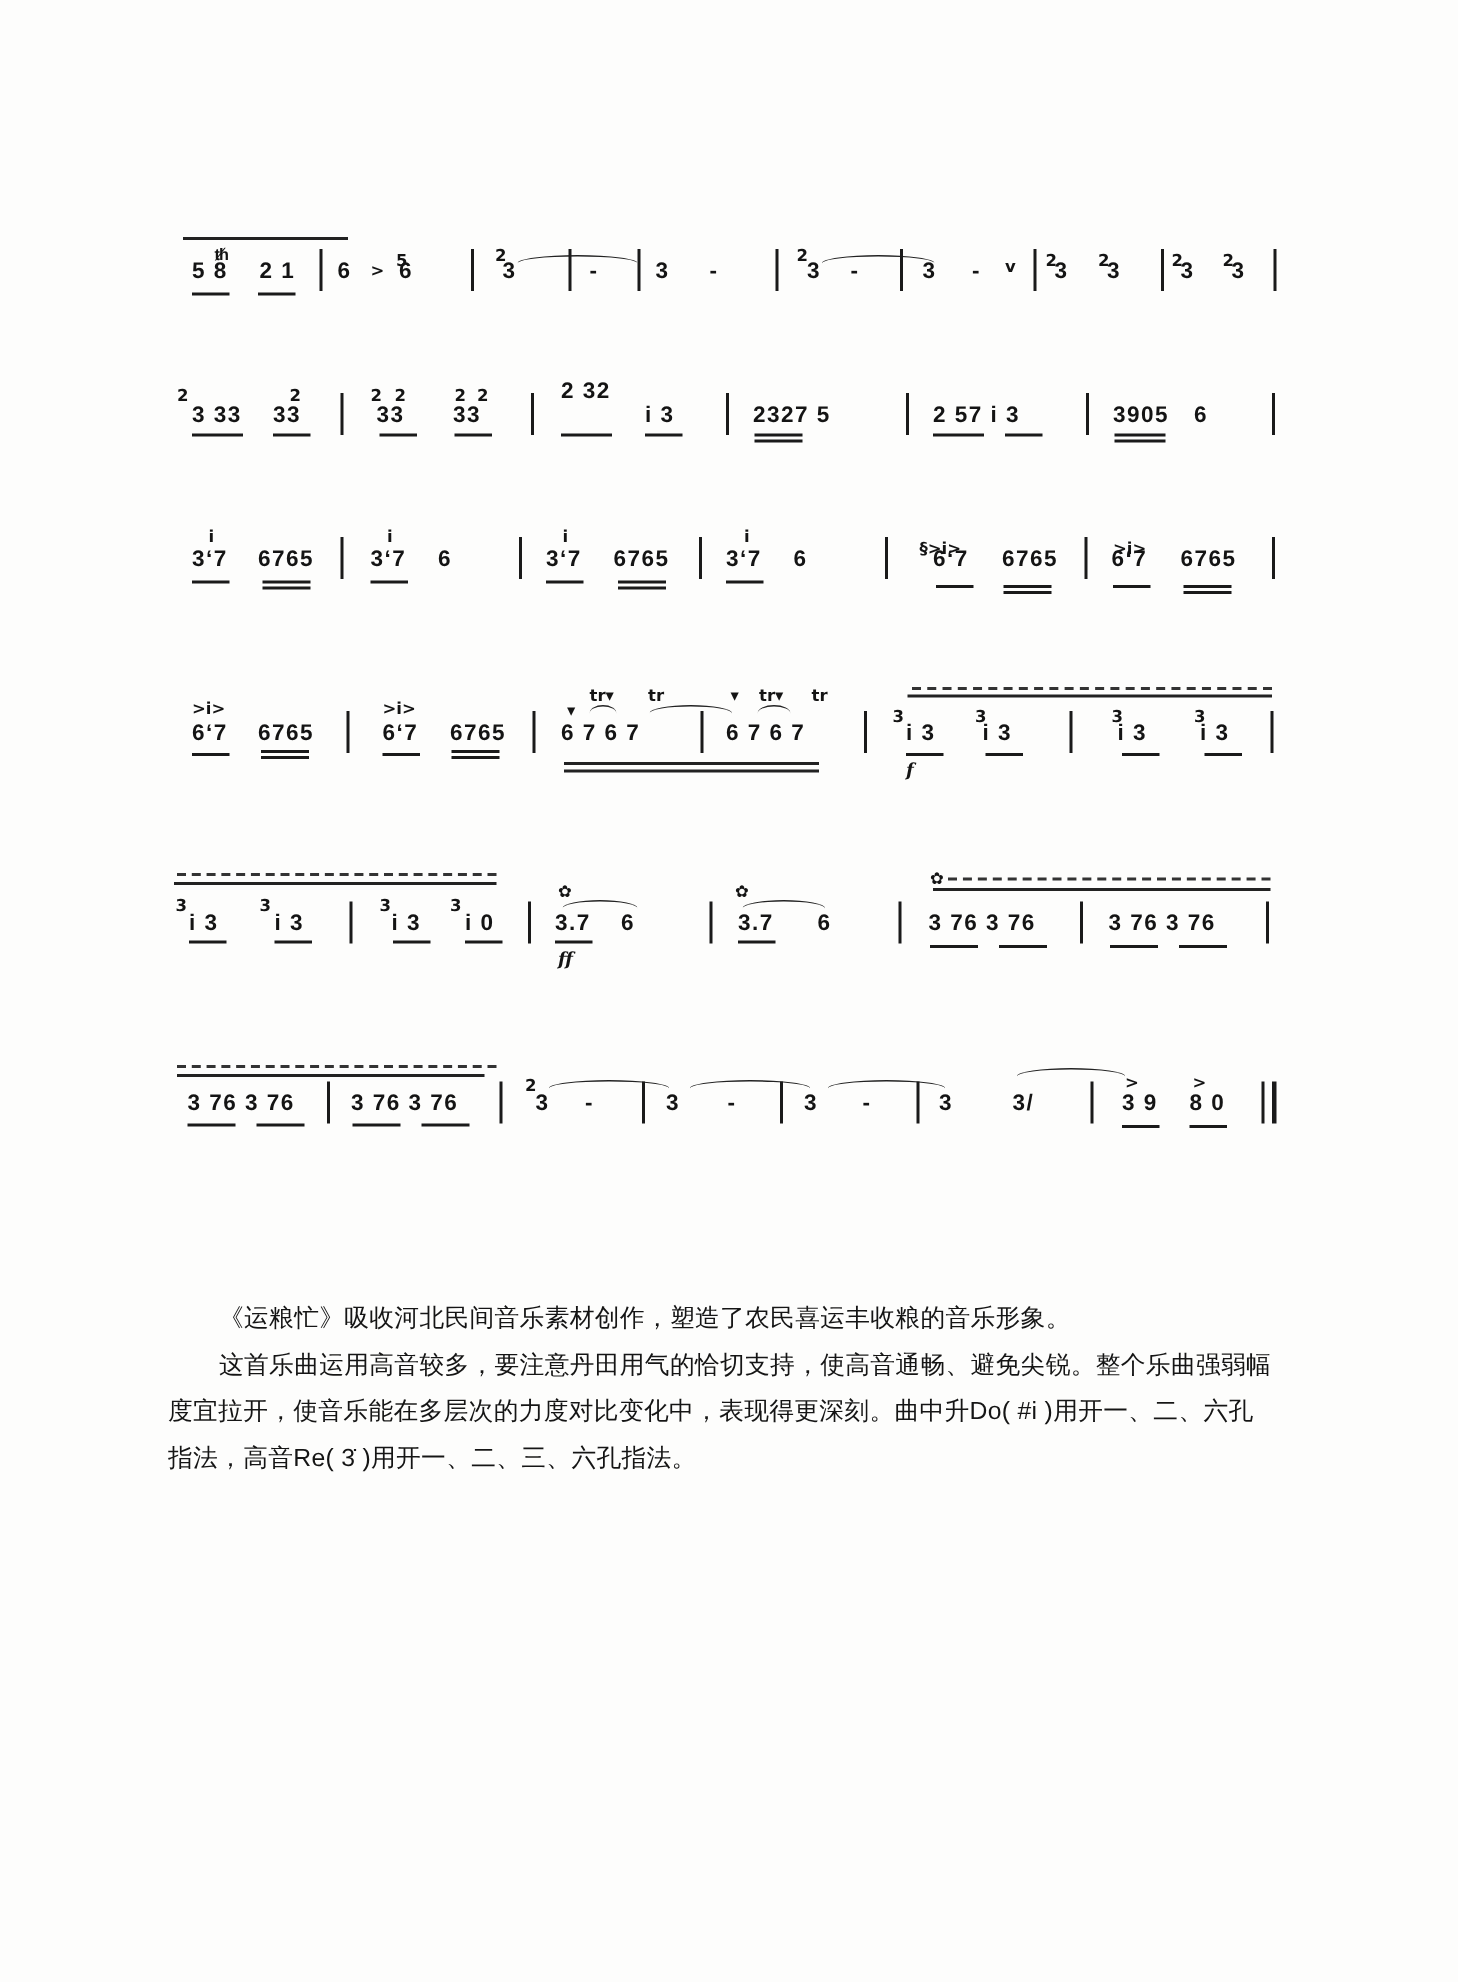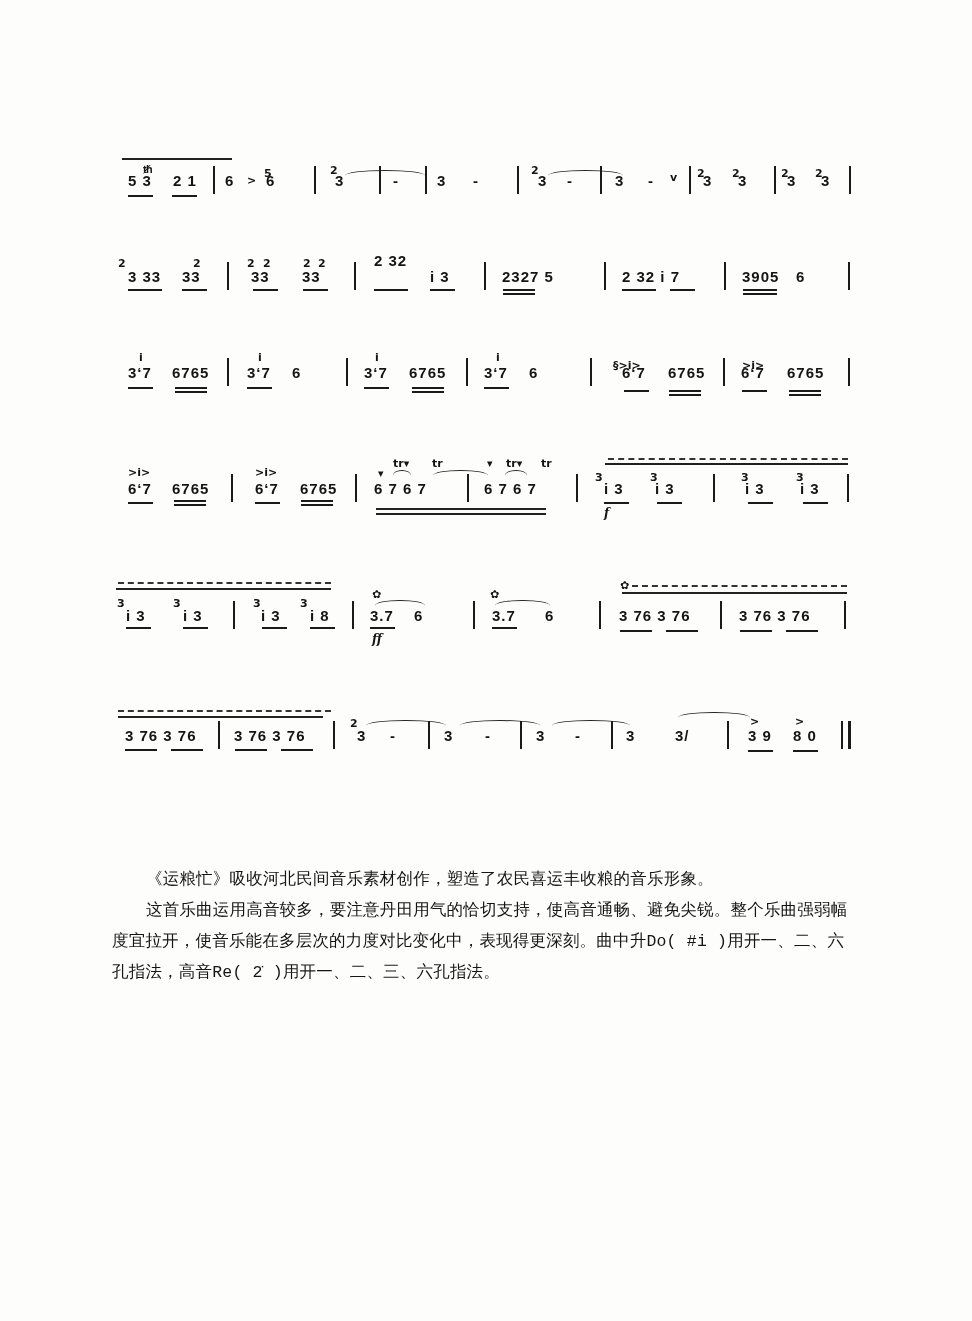--- a/index.html
+++ b/index.html
@@ -11,21 +11,21 @@
   .bar{position:absolute;width:2px;height:28px;background:#1a1a1a;}
   .bar.double{width:5px;border-left:2px solid #1a1a1a;border-right:3px solid #1a1a1a;background:transparent;}
   .ul{position:absolute;height:2px;background:#1a1a1a;}
   .ul2{position:absolute;height:4px;border-top:2px solid #1a1a1a;border-bottom:2px solid #1a1a1a;box-sizing:border-box;height:6px;}
   .slur{position:absolute;height:10px;border-top:1.5px solid #222;border-radius:50% 50% 0 0;}
   .line{position:absolute;height:1.5px;background:#222;}
   .dash{position:absolute;height:0;border-top:2px dashed #333;}
   .mark{position:absolute;font-size:11px;font-weight:bold;line-height:12px;white-space:pre;}
   .dyn{position:absolute;font-style:italic;font-weight:bold;font-size:12px;font-family:"DejaVu Serif",serif;}
   .text{position:absolute;left:112px;width:736px;font-size:16.5px;line-height:31px;
-        font-family:Liberation Mono, monospace;color:#151515;letter-spacing:0.2px;}
+        font-family:Liberation Sans, sans-serif;color:#151515;letter-spacing:0.2px;}
   .p{margin:0;}
   .p.indent{text-indent:34px;}
 </style>
 </head>
 <body>
 
 <div class="page">
 
   <div>
 
@@ -98,21 +98,21 @@
     <div class="ul" style="left:281px;top:749px;width:32px;"></div>
     <div class="slur" style="left:366px;top:720px;width:80px;"></div>
     <div class="slur" style="left:460px;top:720px;width:80px;"></div>
     <div class="slur" style="left:552px;top:720px;width:78px;"></div>
     <div class="slur" style="left:678px;top:712px;width:72px;"></div>
     <div class="ul" style="left:748px;top:750px;width:25px;"></div>
     <div class="ul" style="left:793px;top:750px;width:25px;"></div>
   </div>
 
   <div id="score">
-      <div class="tok" style="left: 128px; top: 172px;">5 3</div>
+      <div class="tok" style="left: 128px; top: 172px;">5 8</div>
       <div class="tok" style="left: 173px; top: 172px;">2 1</div>
       <div class="tok" style="left: 225px; top: 172px;">6</div>
       <div class="tok" style="left: 266px; top: 172px;">6</div>
       <div class="tok" style="left: 335px; top: 172px;">3</div>
       <div class="tok" style="left: 393px; top: 172px;">-</div>
       <div class="tok" style="left: 437px; top: 172px;">3</div>
       <div class="tok" style="left: 473px; top: 172px;">-</div>
       <div class="tok" style="left: 538px; top: 172px;">3</div>
       <div class="tok" style="left: 567px; top: 172px;">-</div>
       <div class="tok" style="left: 615px; top: 172px;">3</div>
@@ -140,21 +140,21 @@
       <div class="bar" style="left: 689px; top: 166px;"></div>
       <div class="bar" style="left: 774px; top: 166px;"></div>
       <div class="bar" style="left: 849px; top: 166px;"></div>
       <div class="tok" style="left: 128px; top: 268px;">3 33</div>
       <div class="tok" style="left: 182px; top: 268px;">33</div>
       <div class="tok" style="left: 251px; top: 268px;">33</div>
       <div class="tok" style="left: 302px; top: 268px;">33</div>
       <div class="tok" style="left: 374px; top: 252px;">2 32</div>
       <div class="tok" style="left: 430px; top: 268px;">i 3</div>
       <div class="tok" style="left: 502px; top: 268px;">2327 5</div>
-      <div class="tok" style="left: 622px; top: 268px;">2 32 i 7</div>
+      <div class="tok" style="left: 622px; top: 268px;">2 57 i 3</div>
       <div class="tok" style="left: 742px; top: 268px;">3905</div>
       <div class="tok" style="left: 796px; top: 268px;">6</div>
       <div class="mark" style="left: 118px; top: 258px;">2</div>
       <div class="mark" style="left: 193px; top: 258px;">2</div>
       <div class="mark" style="left: 247px; top: 258px;">2</div>
       <div class="mark" style="left: 263px; top: 258px;">2</div>
       <div class="mark" style="left: 303px; top: 258px;">2</div>
       <div class="mark" style="left: 318px; top: 258px;">2</div>
       <div class="bar" style="left: 227px; top: 262px;"></div>
       <div class="bar" style="left: 354px; top: 262px;"></div>
@@ -211,21 +211,21 @@
       <div class="dyn" style="left: 604px; top: 506px;">f</div>
       <div class="bar" style="left: 231px; top: 474px;"></div>
       <div class="bar" style="left: 355px; top: 474px;"></div>
       <div class="bar" style="left: 467px; top: 474px;"></div>
       <div class="bar" style="left: 576px; top: 474px;"></div>
       <div class="bar" style="left: 713px; top: 474px;"></div>
       <div class="bar" style="left: 847px; top: 474px;"></div>
       <div class="tok" style="left: 126px; top: 607px;">i 3</div>
       <div class="tok" style="left: 183px; top: 607px;">i 3</div>
       <div class="tok" style="left: 261px; top: 607px;">i 3</div>
-      <div class="tok" style="left: 310px; top: 607px;">i 8</div>
+      <div class="tok" style="left: 310px; top: 607px;">i 0</div>
       <div class="tok" style="left: 370px; top: 607px;">3.7</div>
       <div class="tok" style="left: 414px; top: 607px;">6</div>
       <div class="tok" style="left: 492px; top: 607px;">3.7</div>
       <div class="tok" style="left: 545px; top: 607px;">6</div>
       <div class="tok" style="left: 619px; top: 607px;">3 76 3 76</div>
       <div class="tok" style="left: 739px; top: 607px;">3 76 3 76</div>
       <div class="mark" style="left: 117px; top: 598px;">3</div>
       <div class="mark" style="left: 173px; top: 598px;">3</div>
       <div class="mark" style="left: 253px; top: 598px;">3</div>
       <div class="mark" style="left: 300px; top: 598px;">3</div>
@@ -258,15 +258,15 @@
       <div class="bar" style="left: 333px; top: 721px;"></div>
       <div class="bar" style="left: 428px; top: 721px;"></div>
       <div class="bar" style="left: 520px; top: 721px;"></div>
       <div class="bar" style="left: 611px; top: 721px;"></div>
       <div class="bar" style="left: 727px; top: 721px;"></div>
       <div class="bar double" style="left: 841px; top: 721px;"></div>
     </div>
 
   <div class="text" style="top:864px;">
     <p class="p indent">《运粮忙》吸收河北民间音乐素材创作，塑造了农民喜运丰收粮的音乐形象。</p>
-    <p class="p indent">这首乐曲运用高音较多，要注意丹田用气的恰切支持，使高音通畅、避免尖锐。整个乐曲强弱幅度宜拉开，使音乐能在多层次的力度对比变化中，表现得更深刻。曲中升Do( #i )用开一、二、六孔指法，高音Re( 2̇ )用开一、二、三、六孔指法。</p>
+    <p class="p indent">这首乐曲运用高音较多，要注意丹田用气的恰切支持，使高音通畅、避免尖锐。整个乐曲强弱幅度宜拉开，使音乐能在多层次的力度对比变化中，表现得更深刻。曲中升Do( #i )用开一、二、六孔指法，高音Re( 3̇ )用开一、二、三、六孔指法。</p>
   </div>
 </div>
 
 </body></html>

